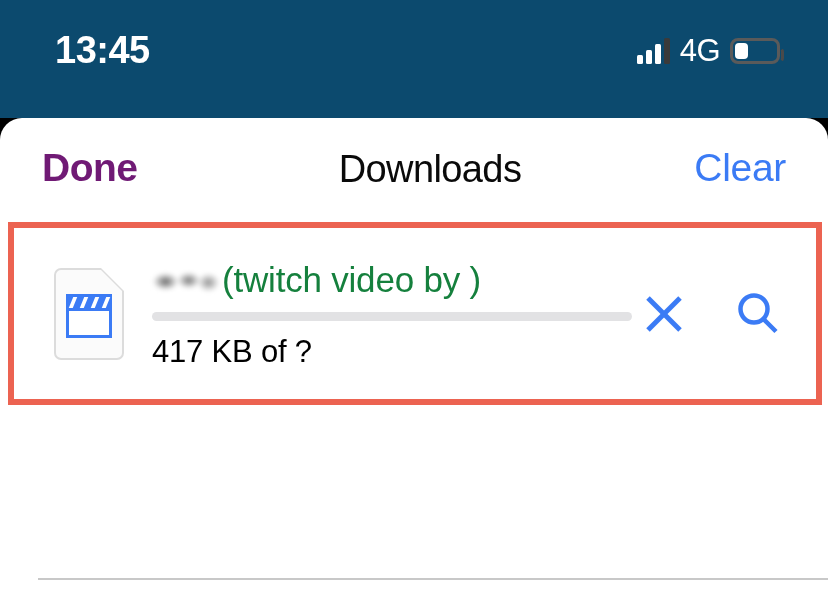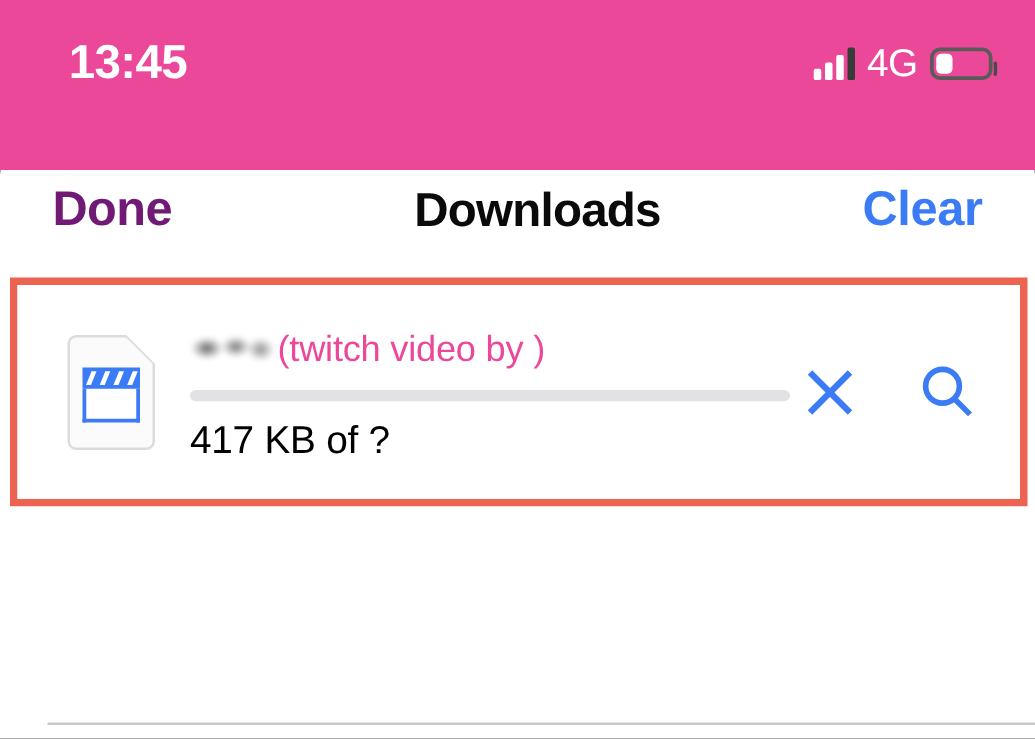--- a/index.html
+++ b/index.html
@@ -14,37 +14,37 @@
     overflow: hidden;
     position: relative;
     -webkit-font-smoothing: antialiased;
   }
 
   
   #status-bar {
     position: absolute;
     left: 0; top: 0;
     width: 828px;
-    height: 136px;
-    background: #ec4899;
+    height: 118px;
+    background: #0c4a6e;
     z-index: 5;
   }
   #status-time {
     position: absolute;
     left: 55px;
     top: 28px;
     color: #ffffff;
     font-size: 38px;
     font-weight: 600;
     letter-spacing: -0.5px;
     line-height: 44px;
   }
   #status-right {
     position: absolute;
-    right: 34px;
+    right: 48px;
     top: 30px;
     height: 42px;
     display: flex;
     align-items: center;
     gap: 10px;
     text-align: right;
   }
   .signal-bars {
     display: flex;
     align-items: flex-end;
@@ -149,32 +149,32 @@
     cursor: pointer;
   }
   #sheet-title {
     position: absolute;
     left: 0;
     right: 0;
     top: 27px;
     text-align: center;
     color: #0a0a0a;
     font-size: 38px;
-    font-weight: 700;
+    font-weight: 400;
     line-height: 48px;
     letter-spacing: -0.6px;
     margin-left: 32px;
   }
   #clear-button {
     position: absolute;
     right: 42px;
     top: 26px;
     color: #3b7bf5;
     font-size: 39px;
-    font-weight: 700;
+    font-weight: 400;
     line-height: 48px;
     letter-spacing: -0.3px;
     cursor: pointer;
   }
 
   
   #highlight-box {
     position: absolute;
     left: 8px;
     top: 104px;       
@@ -280,22 +280,22 @@
     position: relative;
     top: 4px;
     background:
       radial-gradient(ellipse 16px 11px at 20% 52%, rgba(60,60,60,0.78) 0%, rgba(120,120,120,0.35) 55%, rgba(255,255,255,0) 82%),
       radial-gradient(ellipse 14px 10px at 54% 48%, rgba(70,70,70,0.72) 0%, rgba(130,130,130,0.32) 58%, rgba(255,255,255,0) 85%),
       radial-gradient(ellipse 13px 11px at 83% 55%, rgba(80,80,80,0.62) 0%, rgba(140,140,140,0.28) 60%, rgba(255,255,255,0) 88%),
       linear-gradient(#ffffff, #ffffff);
     filter: blur(2.2px);
   }
   #download-title {
-    color: #ec4899;
-    font-size: 29px;
+    color: #15803d;
+    font-size: 35px;
     font-weight: 400;
     line-height: 44px;
     letter-spacing: -0.2px;
     white-space: nowrap;
   }
   #progress-track {
     margin-top: 6px;
     width: 480px;
     height: 9px;
     background: #e2e2e4;

